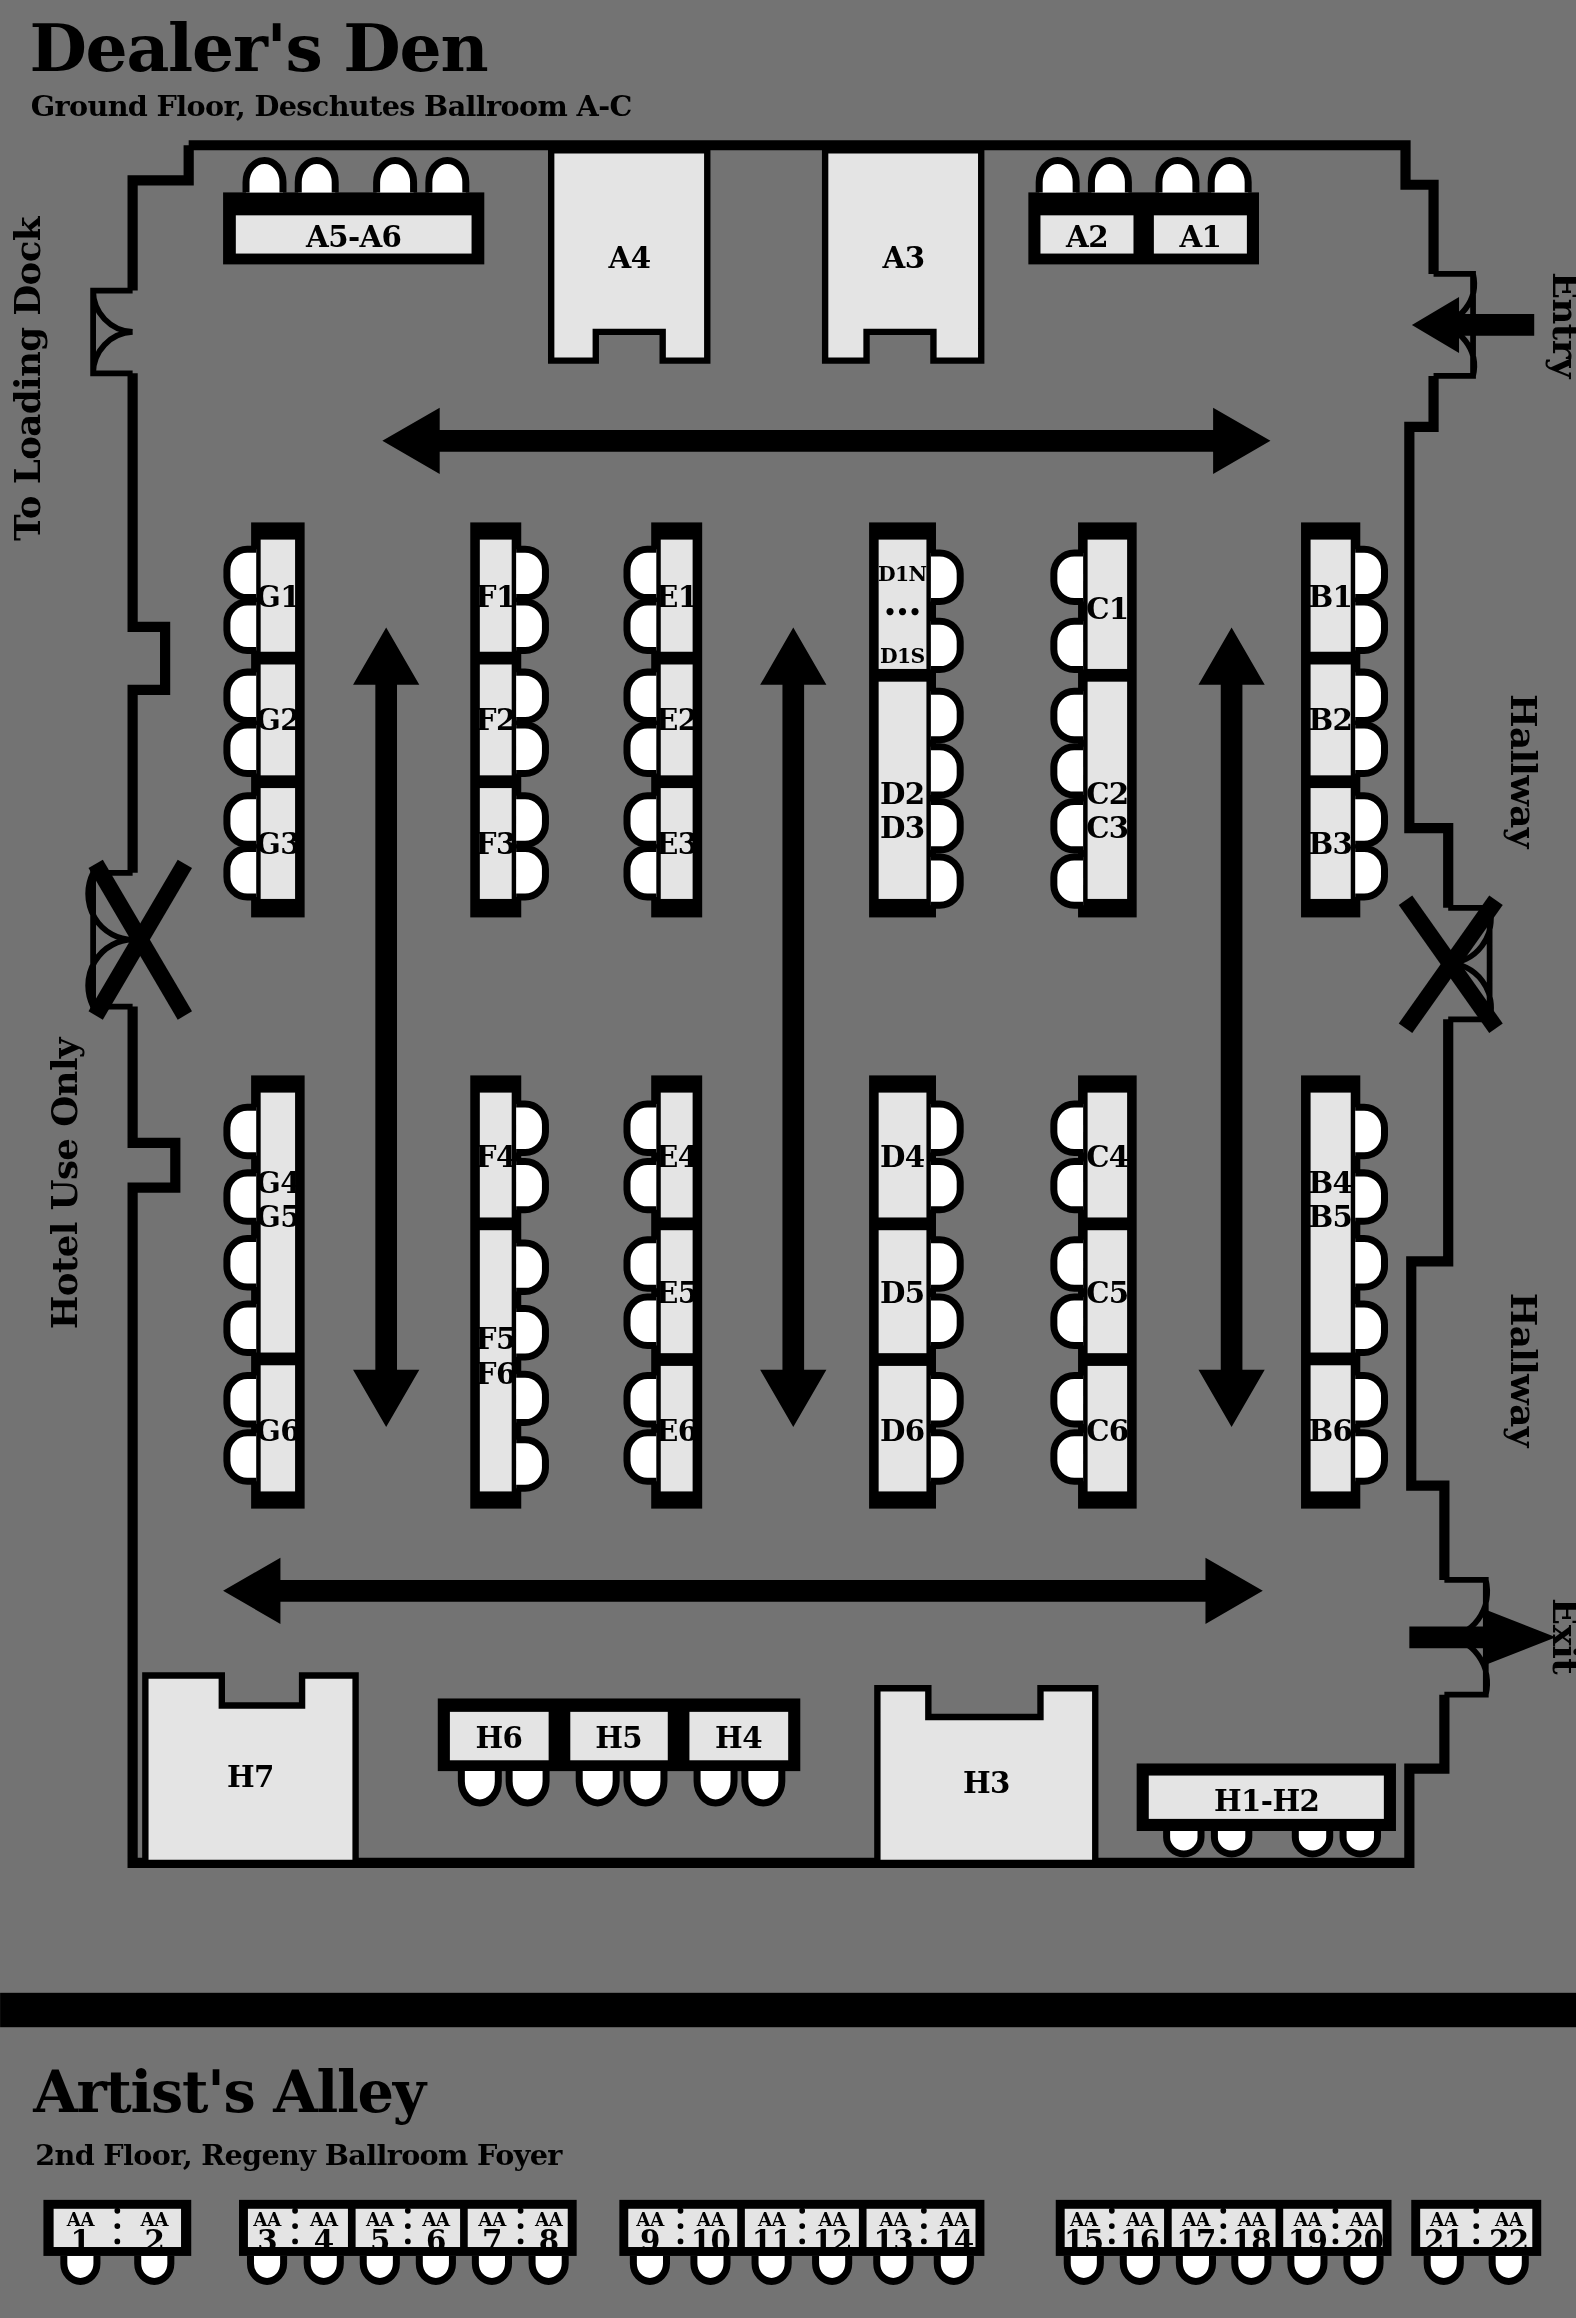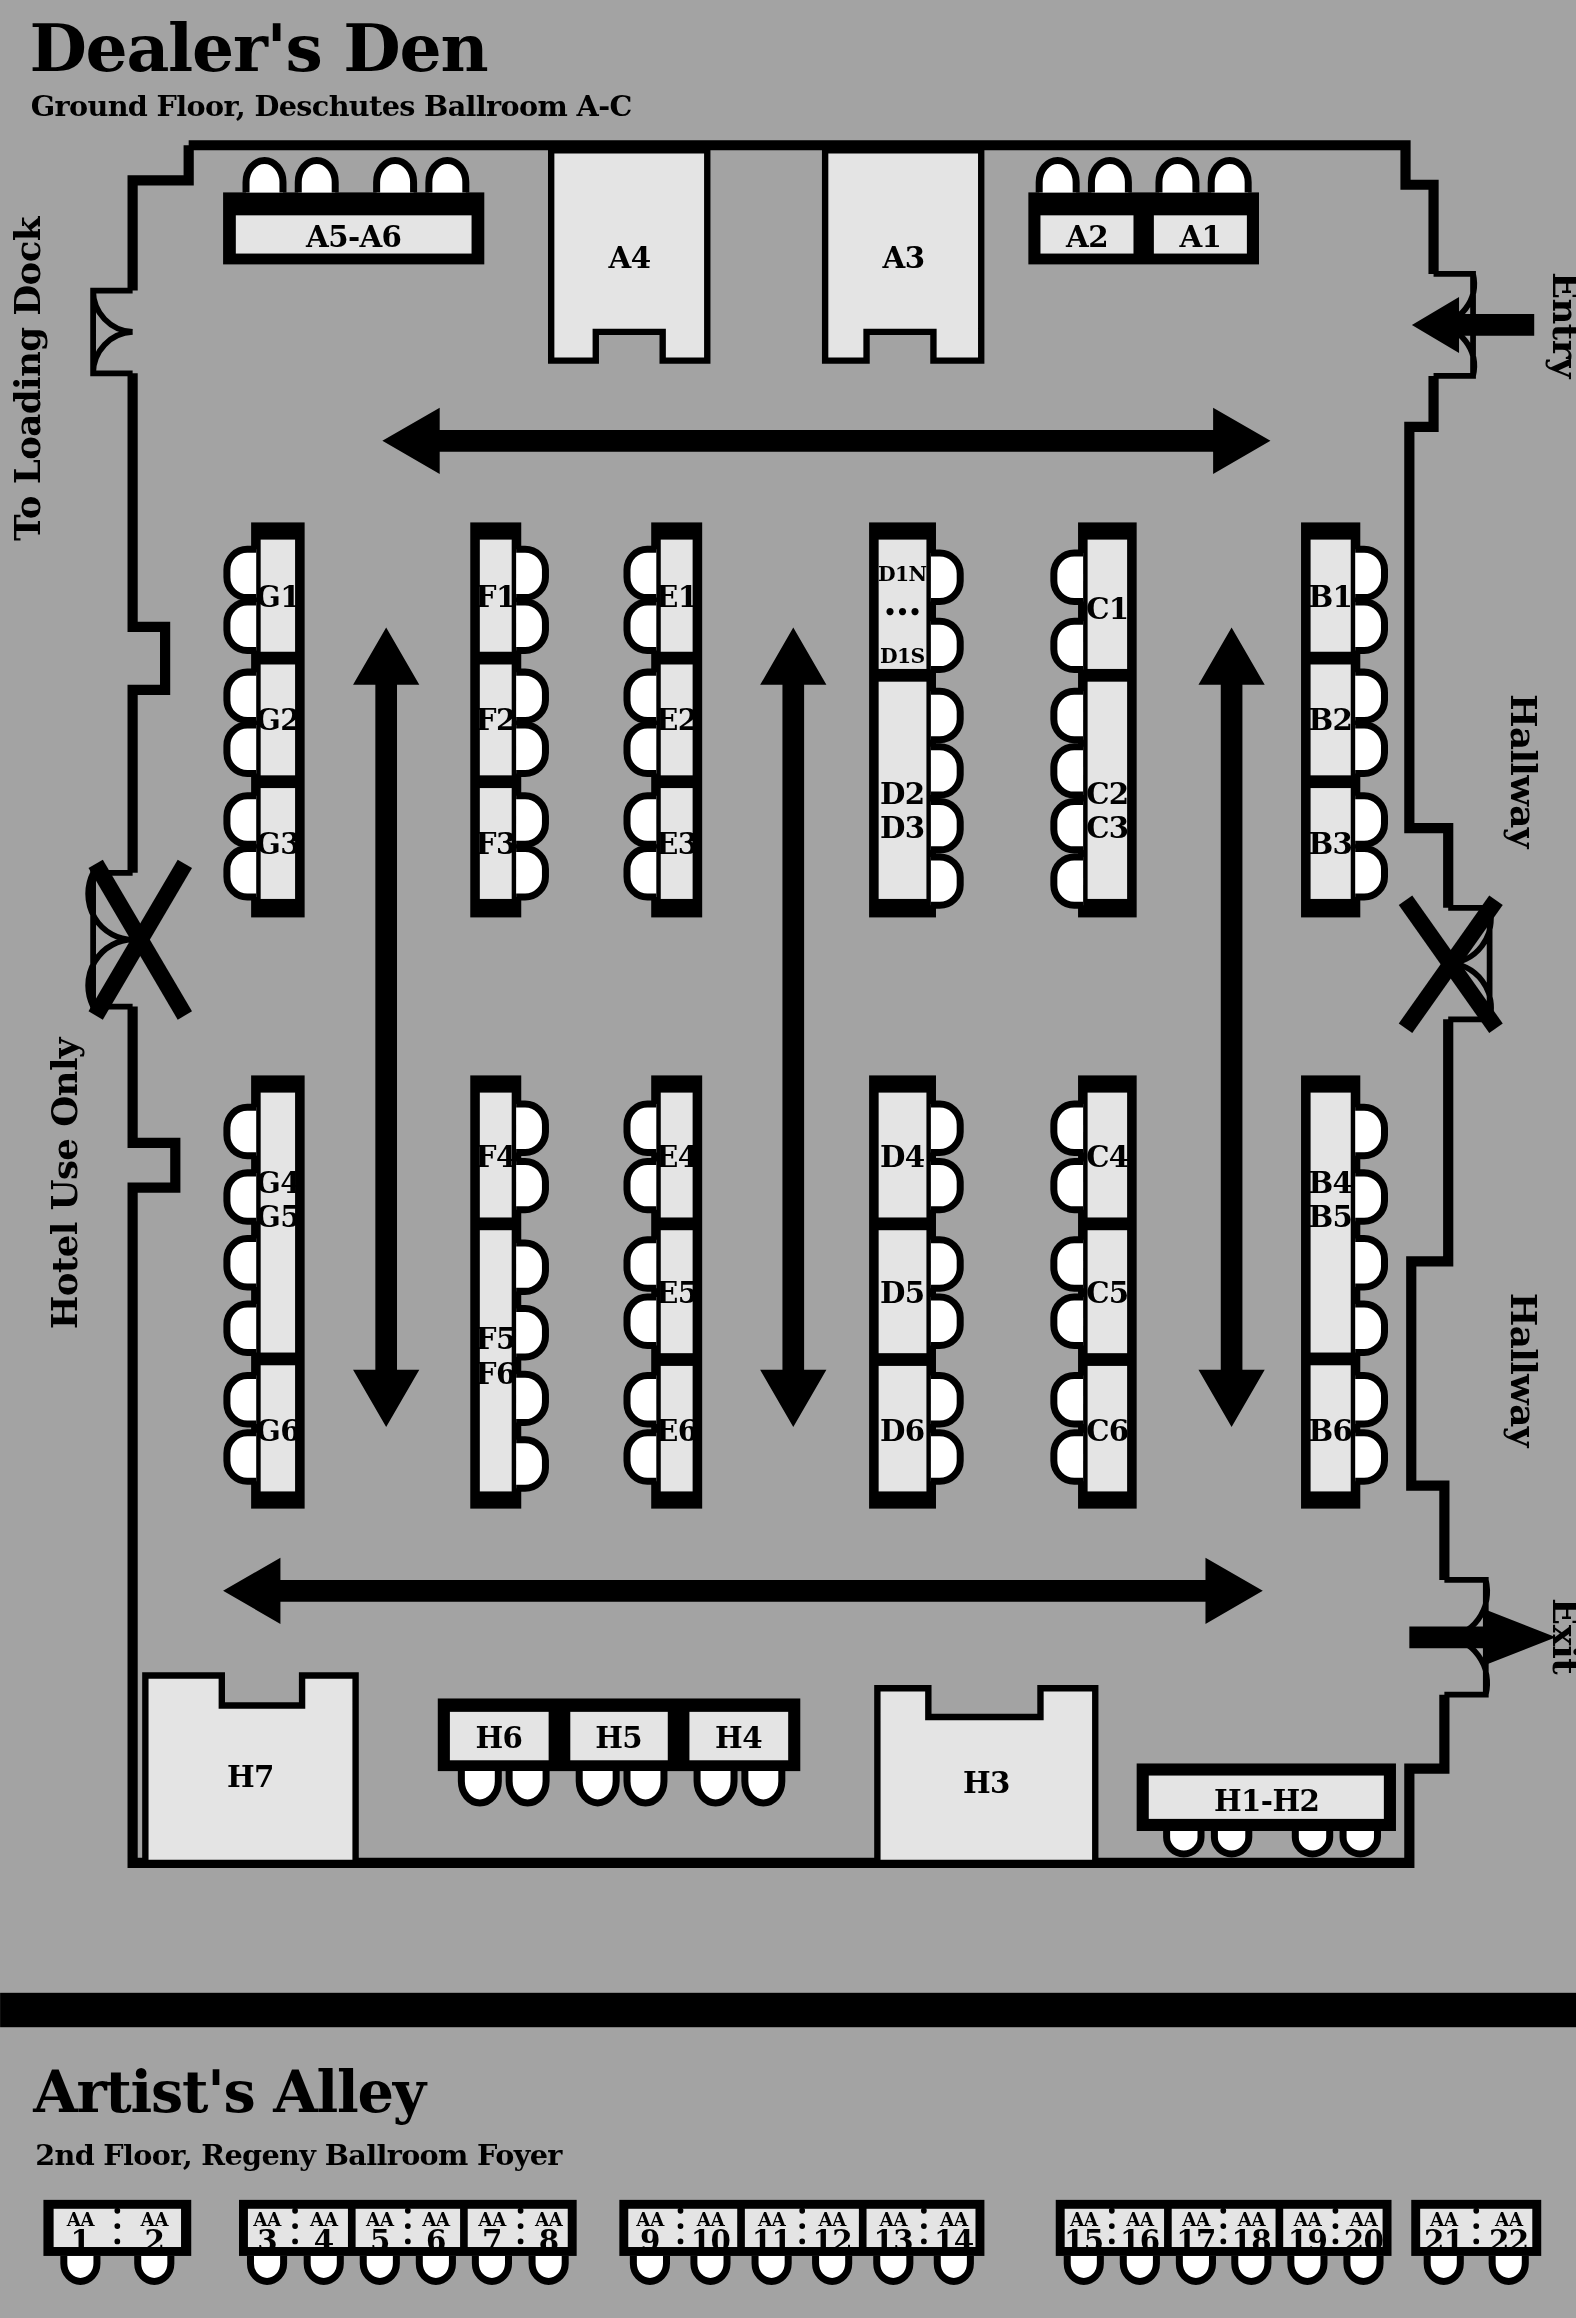--- a/index.html
+++ b/index.html
@@ -1,16 +1,16 @@
 <!DOCTYPE html>
 <html style="font-size:10.2px"><head>
 <meta charset="utf-8">
 <style>
   html,body{margin:0;padding:0;background:#fff;}
-  .page{position:relative;width:1577px;height:2319px;background:#a3a3a3;overflow:hidden;
+  .page{position:relative;width:1577px;height:2319px;background:#737373;overflow:hidden;
         font-family:"DejaVu Serif","Liberation Serif",serif;}
   svg{position:absolute;left:0;top:0;}
   .wall{fill:none;stroke:#000;stroke-width:16;stroke-linejoin:miter;}
   .door{fill:none;stroke:#000;stroke-width:9;}
   .xline{stroke:#000;stroke-width:26;}
   .arrow{fill:#000;stroke:none;}
   .booth{fill:#e4e4e4;stroke:#000;stroke-width:10;}
   .cap{fill:#000;stroke:none;}
   .chair{fill:#fff;stroke:#000;stroke-width:11;}
   .dotline{fill:none;stroke:#000;stroke-width:9;stroke-linecap:round;stroke-dasharray:0.1 24;}

